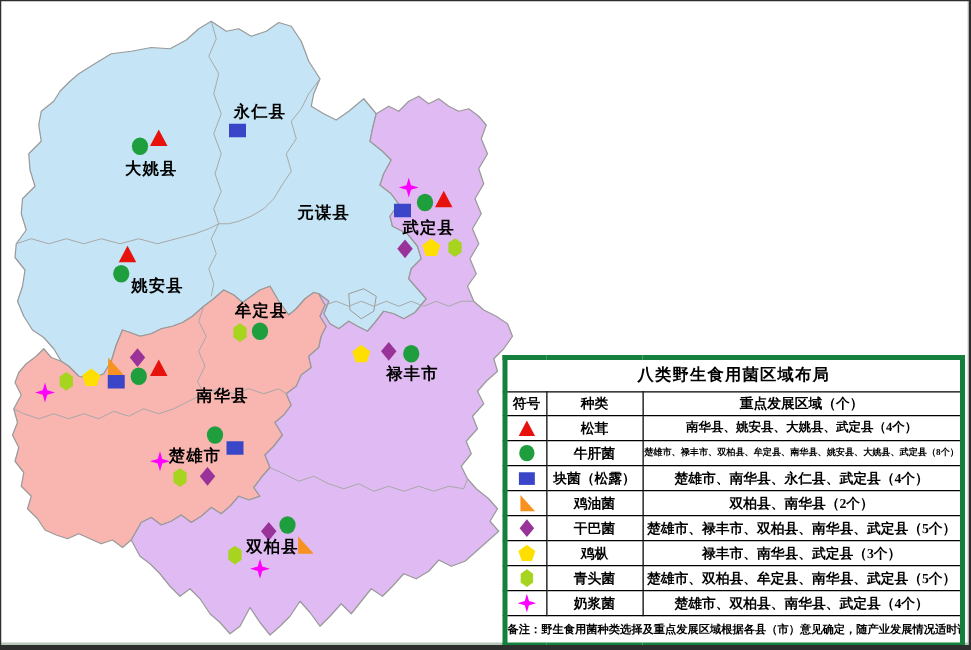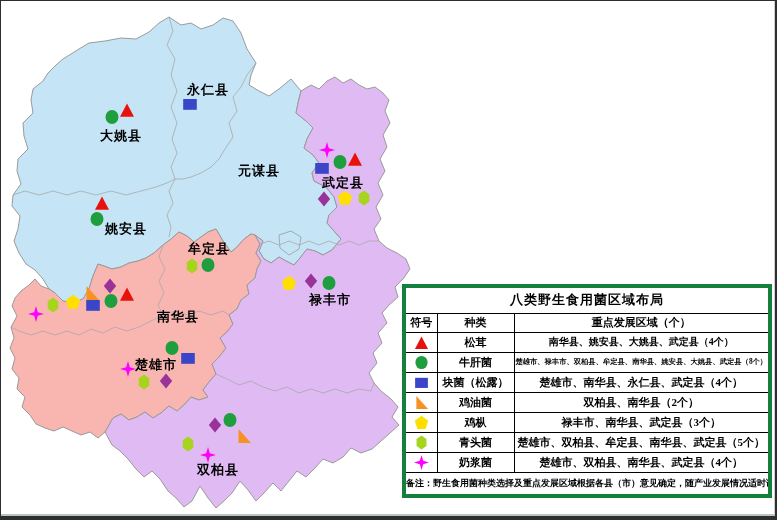--- a/index.html
+++ b/index.html
@@ -230,21 +230,21 @@
       </span>
       <div class="county-label" style="left: 207px; top: 88px;">永仁县</div>
       <div class="county-label" style="left: 120px; top: 134px;">大姚县</div>
       <div class="county-label" style="left: 258px; top: 169px;">元谋县</div>
       <div class="county-label" style="left: 342px; top: 181px;">武定县</div>
       <div class="county-label" style="left: 125px; top: 227px;">姚安县</div>
       <div class="county-label" style="left: 208px; top: 247px;">牟定县</div>
       <div class="county-label" style="left: 329px; top: 298px;">禄丰市</div>
       <div class="county-label" style="left: 136px; top: 315px; margin-left: 41px;">南华县</div>
       <div class="county-label" style="left: 155px; top: 363px;">楚雄市</div>
-      <div class="county-label" style="left: 217px; top: 436px; margin-top: 32px;">双柏县</div>
+      <div class="county-label" style="left: 217px; top: 436px;">双柏县</div>
     </div>
 
   <table class="legend">
     <colgroup>
         <col style="width:33px">
         <col style="width:77px">
         <col>
       </colgroup>
     <tbody id="legend-rows">
       <tr>
@@ -277,20 +277,27 @@
           <td style="font-size: 11px; margin-left: 36px;">楚雄市、南华县、永仁县、武定县（4个）</td>
         </tr>
         <tr class="row">
           <td class="sym"><svg width="15" height="15" viewBox="0 0 16 16" fill="#f79220">
               <polygon points="2.5,1 2.5,15 15,15"></polygon>
             </svg></td>
           <td>鸡油菌</td>
           <td style="font-size: 11px;">双柏县、南华县（2个）</td>
         </tr>
         <tr class="row">
+          <td class="sym"><svg width="15" height="15" viewBox="0 0 16 16" fill="#993399">
+              <polygon points="8,0.5 14.2,8 8,15.5 1.8,8"></polygon>
+            </svg></td>
+          <td>干巴菌</td>
+          <td style="font-size: 11px;">楚雄市、禄丰市、双柏县、南华县、武定县（5个）</td>
+        </tr>
+        <tr class="row">
           <td class="sym"><svg width="15" height="15" viewBox="0 0 16 16" fill="#ffdf00">
               <polygon points="8,0.8 15.2,6.2 12.4,14.8 3.6,14.8 0.8,6.2"></polygon>
             </svg></td>
           <td>鸡枞</td>
           <td style="font-size: 11px;">禄丰市、南华县、武定县（3个）</td>
         </tr>
         <tr class="row">
           <td class="sym"><svg width="15" height="15" viewBox="0 0 16 16" fill="#a6d41f">
               <polygon points="8,0.5 13.3,4.2 13.3,11.8 8,15.5 2.7,11.8 2.7,4.2"></polygon>
             </svg></td>

